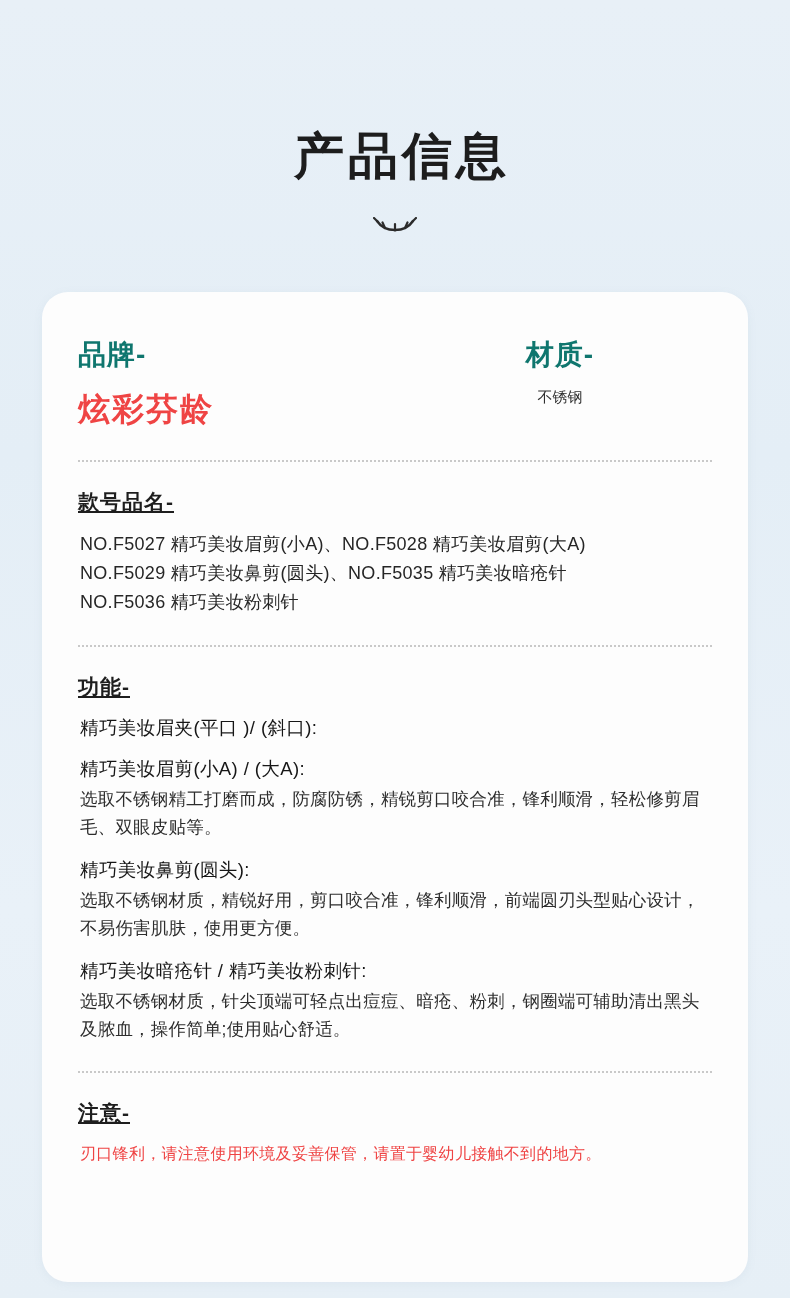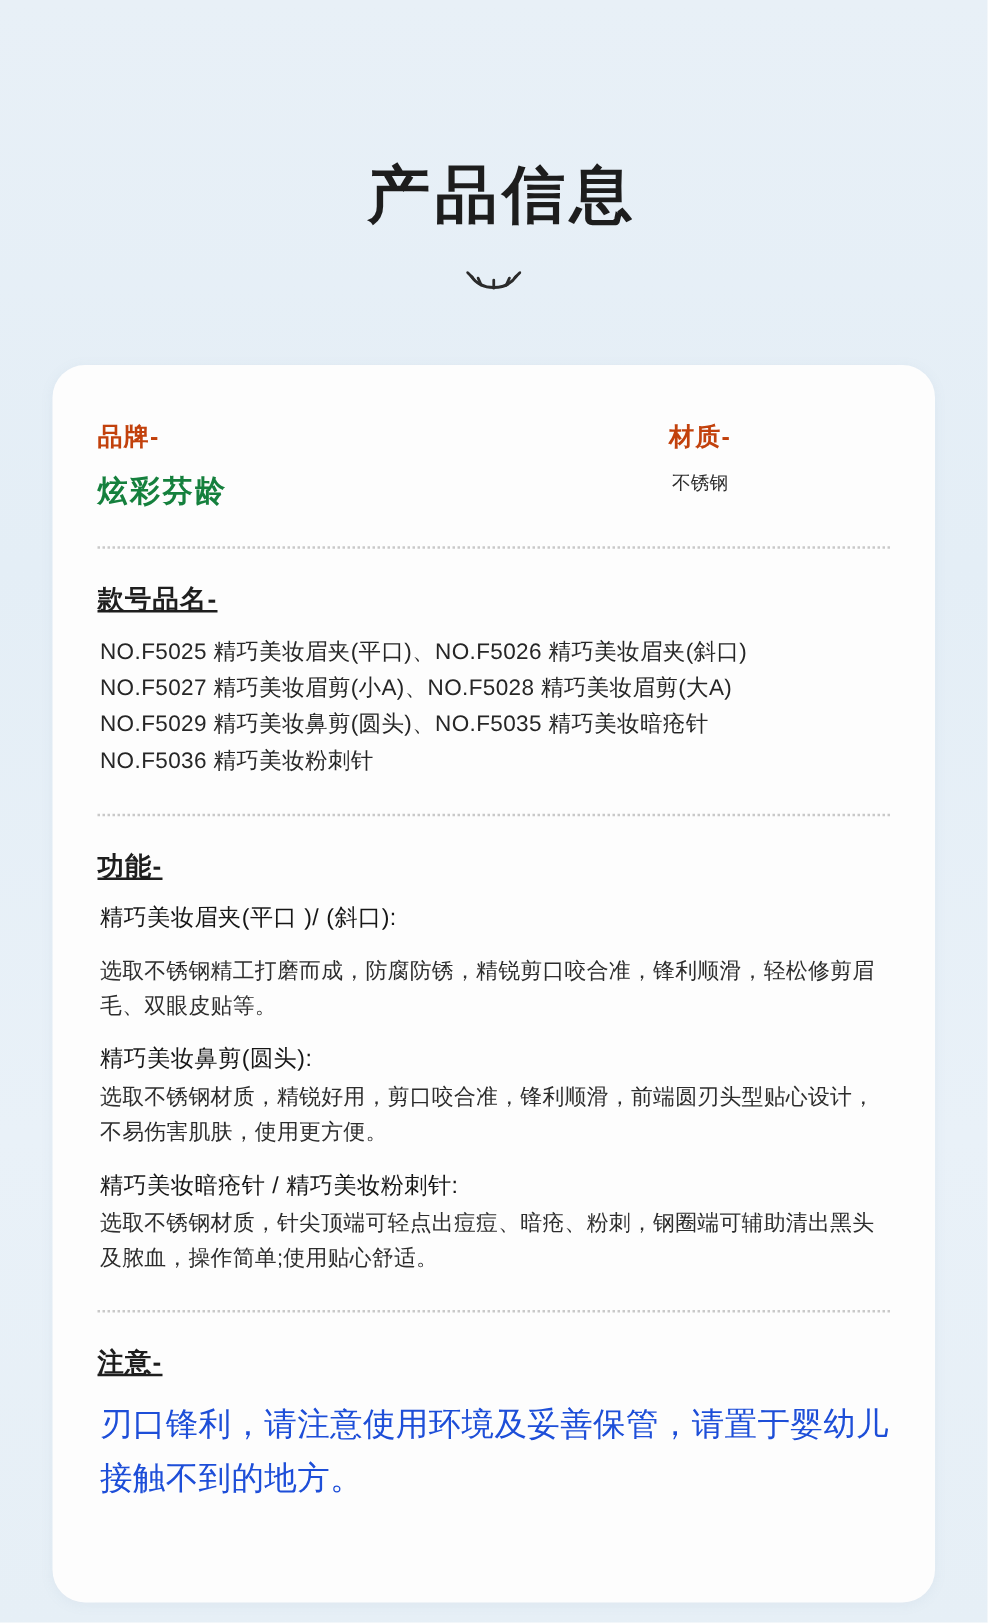--- a/index.html
+++ b/index.html
@@ -61,30 +61,30 @@
   }
   .col-left {
     width: 330px;
   }
   .col-right {
     flex: 1;
     text-align: center;
   }
 
   .field-label {
-    font-size: 20px;
-    font-weight: bold;
-    color: #c2410c;
+    font-size: 28px;
+    font-weight: bold;
+    color: #0f766e;
     letter-spacing: 1px;
     margin: 0 0 14px 0;
   }
   .field-value-big {
-    font-size: 24px;
-    font-weight: bold;
-    color: #15803d;
+    font-size: 32px;
+    font-weight: bold;
+    color: #ef4444;
     letter-spacing: 2px;
     margin: 0;
   }
   .field-value {
     font-size: 15px;
     color: #2e2e2e;
     margin: 0;
   }
 
   .divider {
@@ -122,23 +122,23 @@
   }
   .func-desc {
     font-size: 17.5px;
     line-height: 1.6;
     color: #2d2d2d;
     margin: 0;
     letter-spacing: 0.2px;
   }
 
   .notice-text {
-    font-size: 26px;
+    font-size: 16px;
     line-height: 1.65;
-    color: #1d4ed8;
+    color: #ef4444;
     margin: 0;
     letter-spacing: 0.3px;
   }
 
   .indent {
     padding-left: 2px;
   }
 </style>
 </head>
 <body>
@@ -169,37 +169,37 @@
         <p class="field-label">材质-</p>
         <p class="field-value">不锈钢</p>
       </div>
     </div>
 
     <hr class="divider">
 
     <div>
       <p class="section-label">款号品名-</p>
       <div class="model-list indent">
-        <p>NO.F5025 精巧美妆眉夹(平口)、NO.F5026 精巧美妆眉夹(斜口)</p>
         <p>NO.F5027 精巧美妆眉剪(小A)、NO.F5028 精巧美妆眉剪(大A)</p>
         <p>NO.F5029 精巧美妆鼻剪(圆头)、NO.F5035 精巧美妆暗疮针</p>
         <p>NO.F5036 精巧美妆粉刺针</p>
       </div>
     </div>
 
     <hr class="divider">
 
     <div>
       <p class="section-label">功能-</p>
 
       <div class="func-block indent">
         <p class="func-title">精巧美妆眉夹(平口 )/ (斜口):</p>
       </div>
 
       <div class="func-block indent">
+        <p class="func-title">精巧美妆眉剪(小A) / (大A):</p>
         <p class="func-desc">选取不锈钢精工打磨而成，防腐防锈，精锐剪口咬合准，锋利顺滑，轻松修剪眉毛、双眼皮贴等。</p>
       </div>
 
       <div class="func-block indent">
         <p class="func-title">精巧美妆鼻剪(圆头):</p>
         <p class="func-desc">选取不锈钢材质，精锐好用，剪口咬合准，锋利顺滑，前端圆刃头型贴心设计，不易伤害肌肤，使用更方便。</p>
       </div>
 
       <div class="func-block indent">
         <p class="func-title">精巧美妆暗疮针 / 精巧美妆粉刺针:</p>

